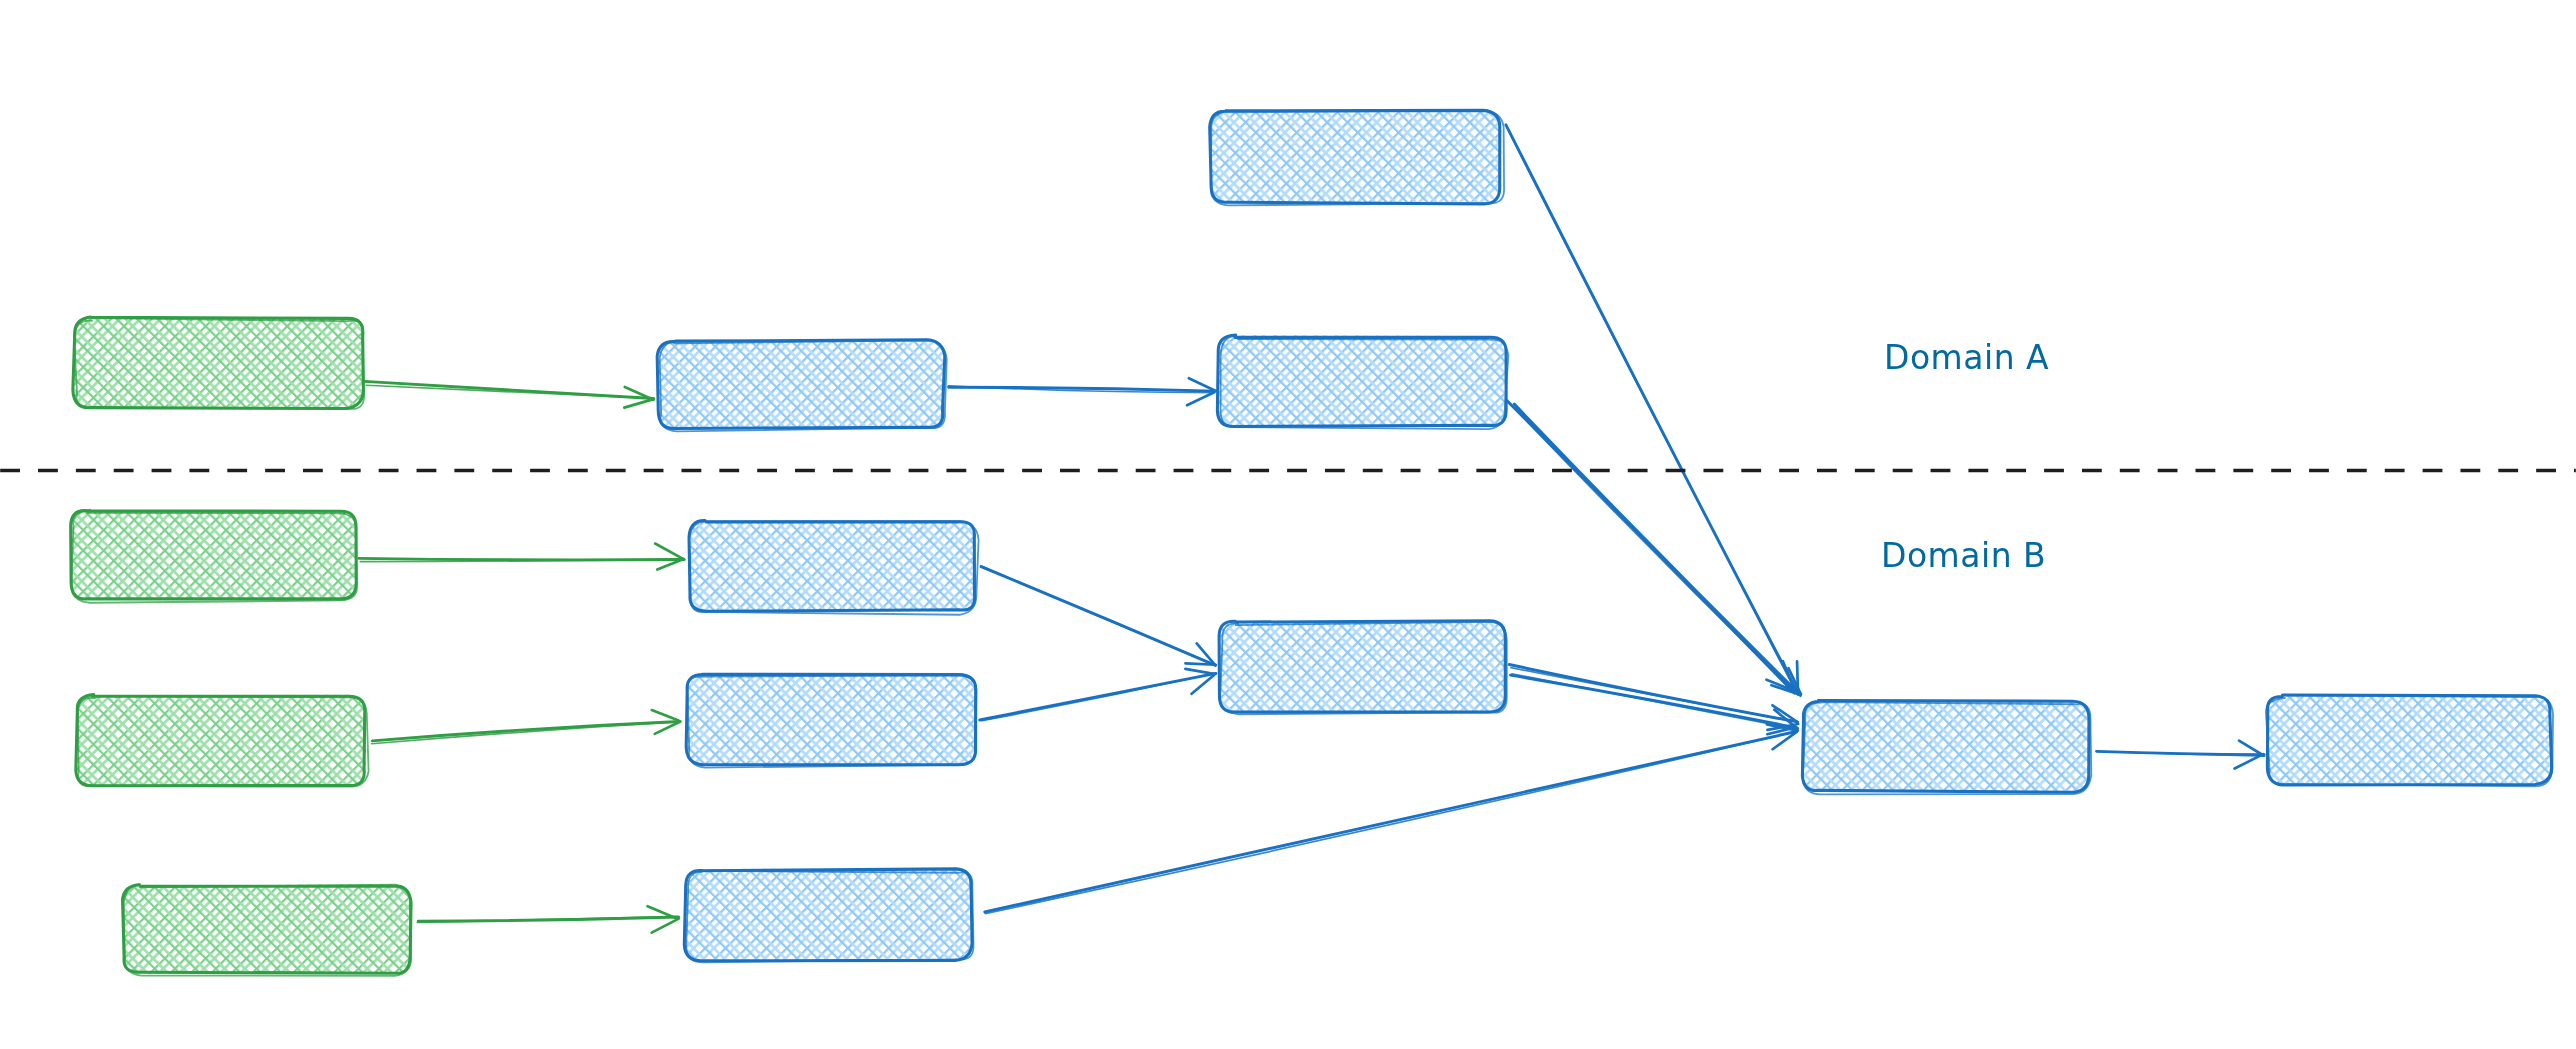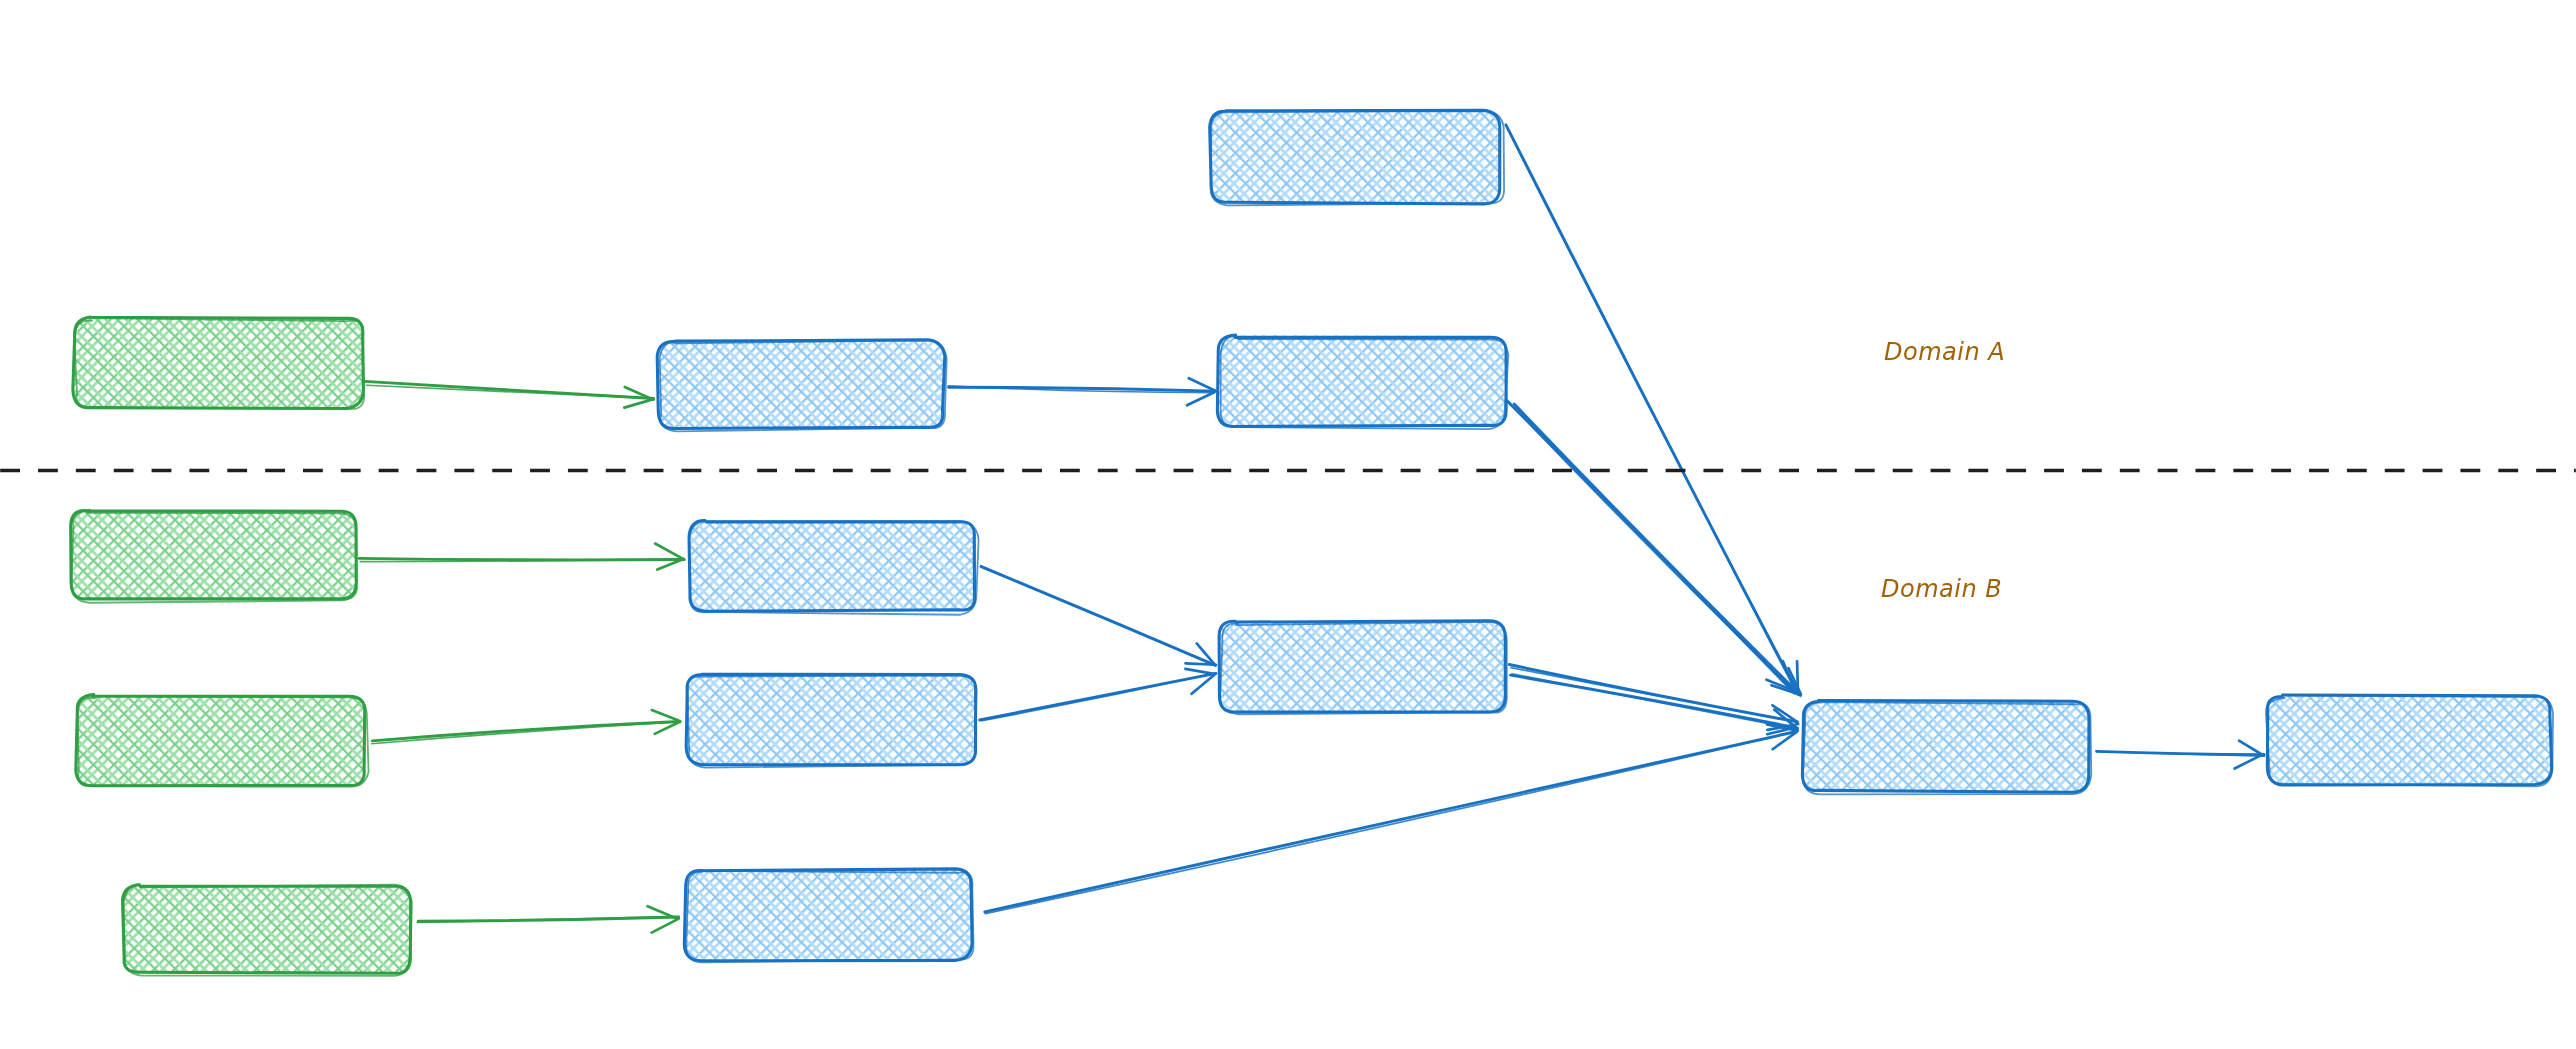--- a/index.html
+++ b/index.html
@@ -21,30 +21,29 @@
   #diagram-svg {
     position: absolute;
     top: 0;
     left: 0;
     width: 2576px;
     height: 1049px;
   }
   .domain-label {
     position: absolute;
     font-family: "DejaVu Sans", sans-serif;
-    font-size: 24px;
-    font-style: italic;
+    font-size: 33px;
     font-weight: 400;
-    color: #a16207;
+    color: #0369a1;
     letter-spacing: 0.5px;
     white-space: nowrap;
     user-select: none;
   }
   #domain-a-label { left: 1884px; top: 338px; }
-  #domain-b-label { left: 1881px; top: 536px; margin-top: 39px; }
+  #domain-b-label { left: 1881px; top: 536px; }
 </style>
 </head>
 <body>
 
 <div id="canvas">
 
   <svg id="diagram-svg" viewBox="0 0 2858 1164" xmlns="http://www.w3.org/2000/svg">
     <defs>
       <pattern id="hatch-green" patternUnits="userSpaceOnUse" width="16" height="16" patternTransform="rotate(45)">
         <rect width="16" height="16" fill="#ffffff"></rect>

